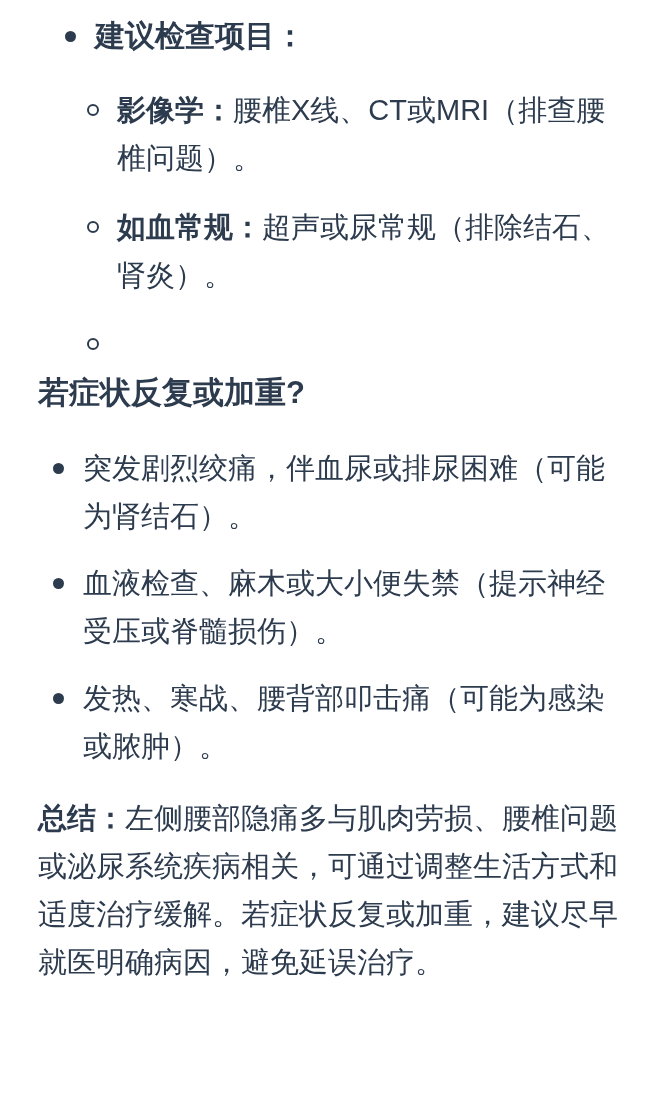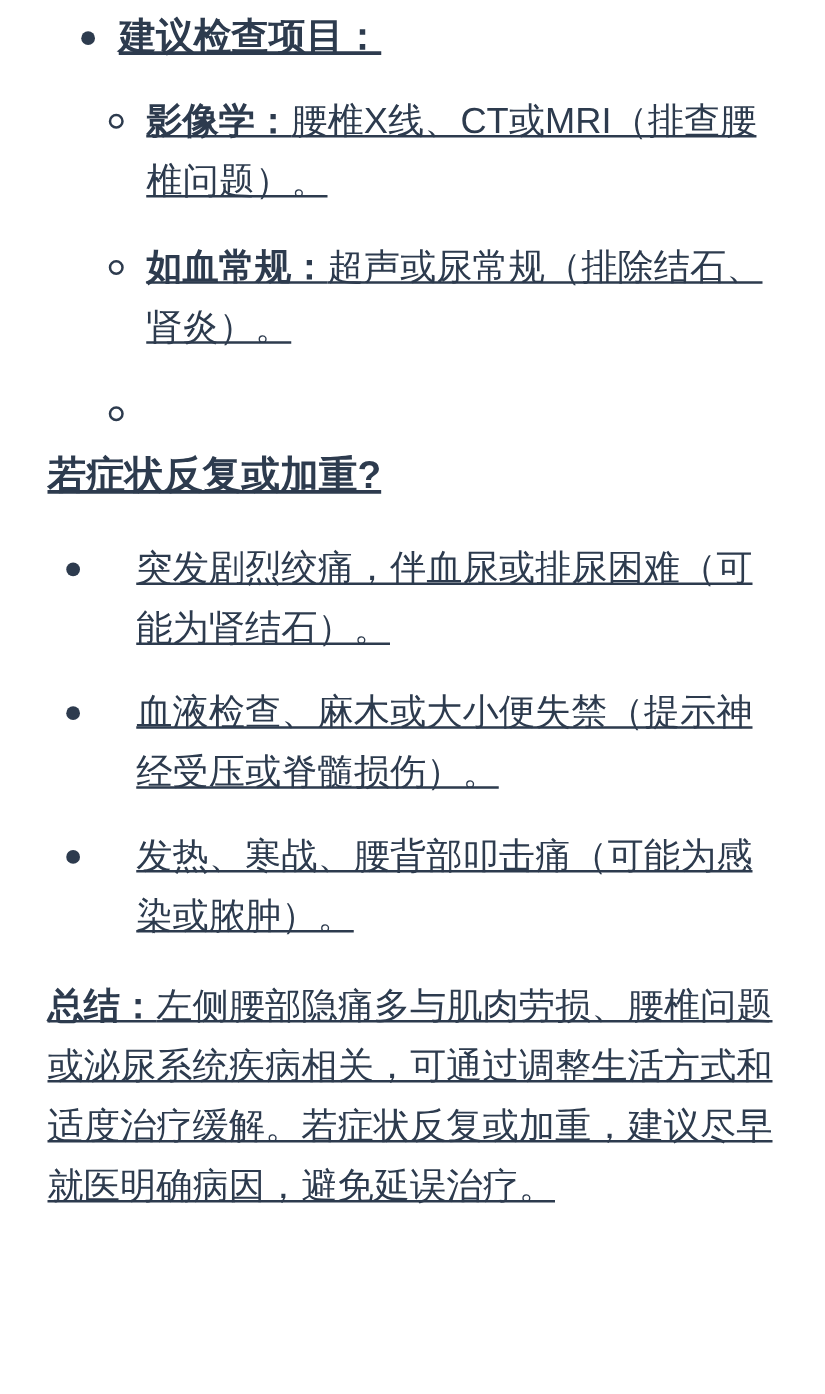--- a/index.html
+++ b/index.html
@@ -8,22 +8,21 @@
     height: 1115px;
     background: #ffffff;
     color: #2d3b4e;
     font-family: "Liberation Sans", "DejaVu Sans", sans-serif;
     overflow: hidden;
   }
   .page {
     box-sizing: border-box;
     width: 660px;
     height: 1115px;
-    padding: 6px 34px 0 38px;
-    text-decoration: underline;
+    padding: 12px 34px 0 38px;
   }
   .txt {
     font-size: 29px;
     line-height: 48px;
   }
   .bold { font-weight: 700; }
   .li {
     display: flex;
     align-items: flex-start;
   }
@@ -41,22 +40,22 @@
     border: 2.5px solid #2d3b4e;
     box-sizing: border-box;
     background: transparent;
     margin-top: 18px;
     margin-right: 18px;
   }
   .lv1 { padding-left: 27px; }
   .lv1 .content { font-size: 30px; }
   .lv2 { padding-left: 49px; margin-top: 21px; }
   .lv2 .content { max-width: 505px; }
-  .lv2.first { margin-top: 19px; }
-  .l2 { padding-left: 15px; margin-top: 19px; gap: 26px; }
+  .lv2.first { margin-top: 26px; }
+  .l2 { padding-left: 15px; margin-top: 19px; }
   .l2 .content { max-width: 540px; }
   .l2.first { margin-top: 27px; }
   .section-heading {
     font-size: 31px;
     font-weight: 700;
     line-height: 48px;
     margin-top: 19px;
   }
   .summary {
     margin-top: 24px;

